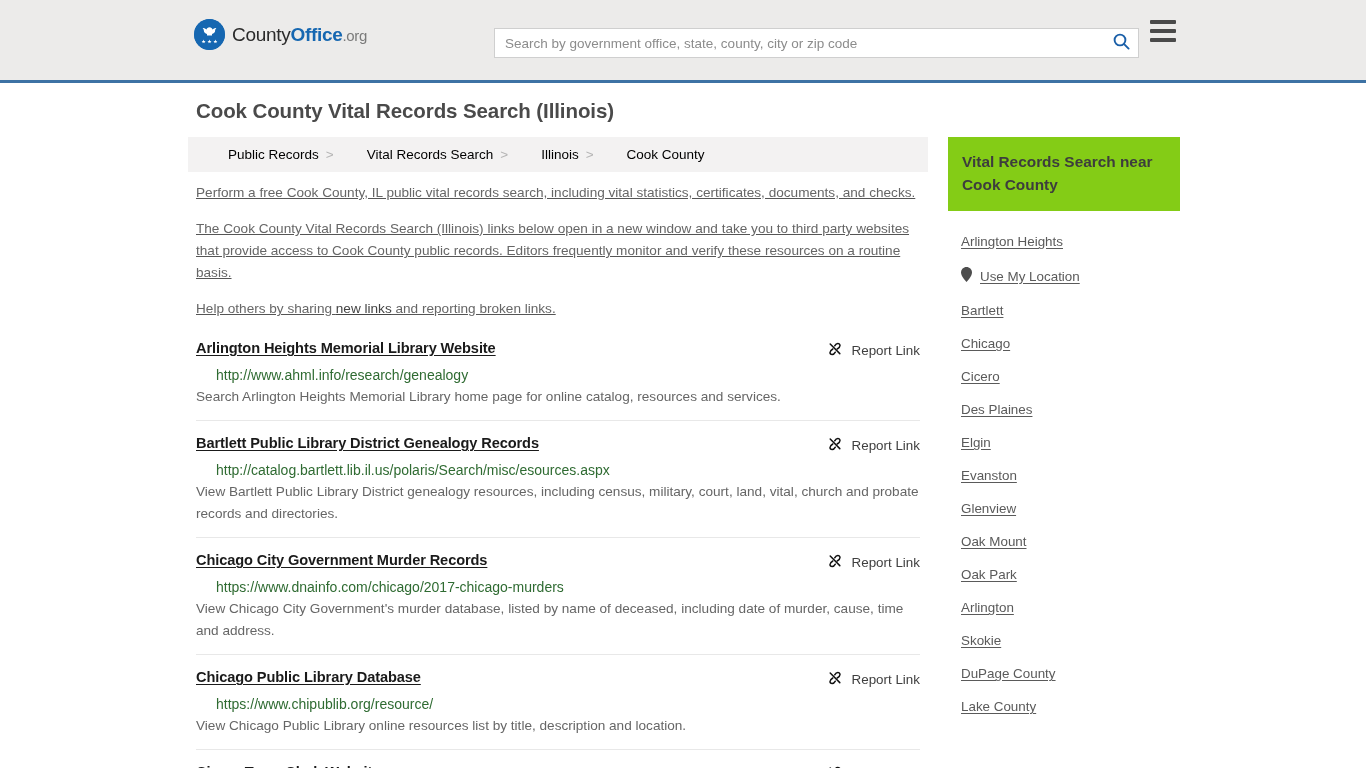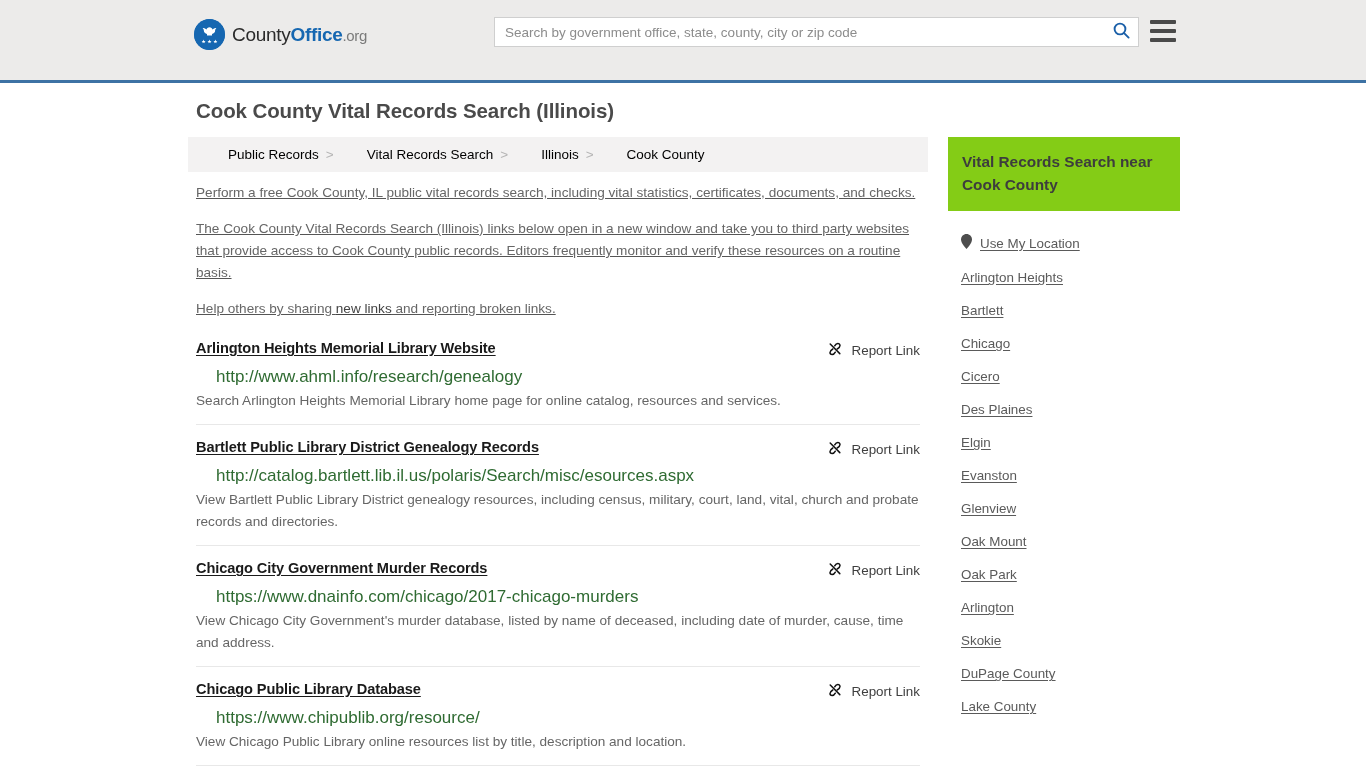--- a/index.html
+++ b/index.html
@@ -49,21 +49,21 @@
     white-space: nowrap;
     line-height: 1;
   }
   .logo-text .lt-county { color: #2b2b2b; font-weight: 400; }
   .logo-text .lt-office { color: #1667b1; font-weight: 700; }
   .logo-text .lt-org { color: #7a7a7a; font-size: 15px; }
 
   .search-wrap {
     position: absolute;
     left: 494px;
-    top: 17px;
+    top: 28px;
     width: 645px;
     height: 30px;
     background: #ffffff;
     border: 1px solid #cfcfcf;
     display: flex;
     align-items: center;
   }
   .search-input {
     flex: 1;
     height: 28px;
@@ -187,21 +187,21 @@
     text-decoration: none;
     font-size: 13.4px;
     white-space: nowrap;
     flex: none;
     margin-left: 20px;
     padding-top: 1px;
   }
   .report-link .rl-label { color: #3f3f3f; }
   .result-url {
     display: block;
-    font-size: 17px;
+    font-size: 14px;
     color: #2f6b32;
     margin-top: 7px;
     word-break: break-all;
     text-decoration: none;
     padding-left: 20px;
   }
   .result-desc {
     font-size: 13.6px;
     color: #666666;
     line-height: 1.62;
@@ -388,31 +388,31 @@
 
         </div>
       </div>
 
       <aside class="side-col">
         <div class="side-head">Vital Records Search near Cook County</div>
 
         <div class="side-list">
 
           <div class="side-item">
+            <a href="#">Arlington Heights</a>
+          </div>
+
+          <div class="side-item">
             <span class="pin-icon">
               <svg width="11" height="15" viewBox="0 0 11 15" aria-hidden="true">
                 <path d="M5.5 0 C2.46 0 0 2.46 0 5.5 C0 9.6 5.5 15 5.5 15 C5.5 15 11 9.6 11 5.5 C11 2.46 8.54 0 5.5 0 Z" fill="#4d4d4d"></path>
               </svg>
             </span>
             <a href="#">Use My Location</a>
           </div>
-
-          <div class="side-item">
-            <a href="#">Arlington Heights</a>
-          </div>
           <div class="side-item">
             <a href="#">Bartlett</a>
           </div>
           <div class="side-item">
             <a href="#">Chicago</a>
           </div>
           <div class="side-item">
             <a href="#">Cicero</a>
           </div>
           <div class="side-item">

